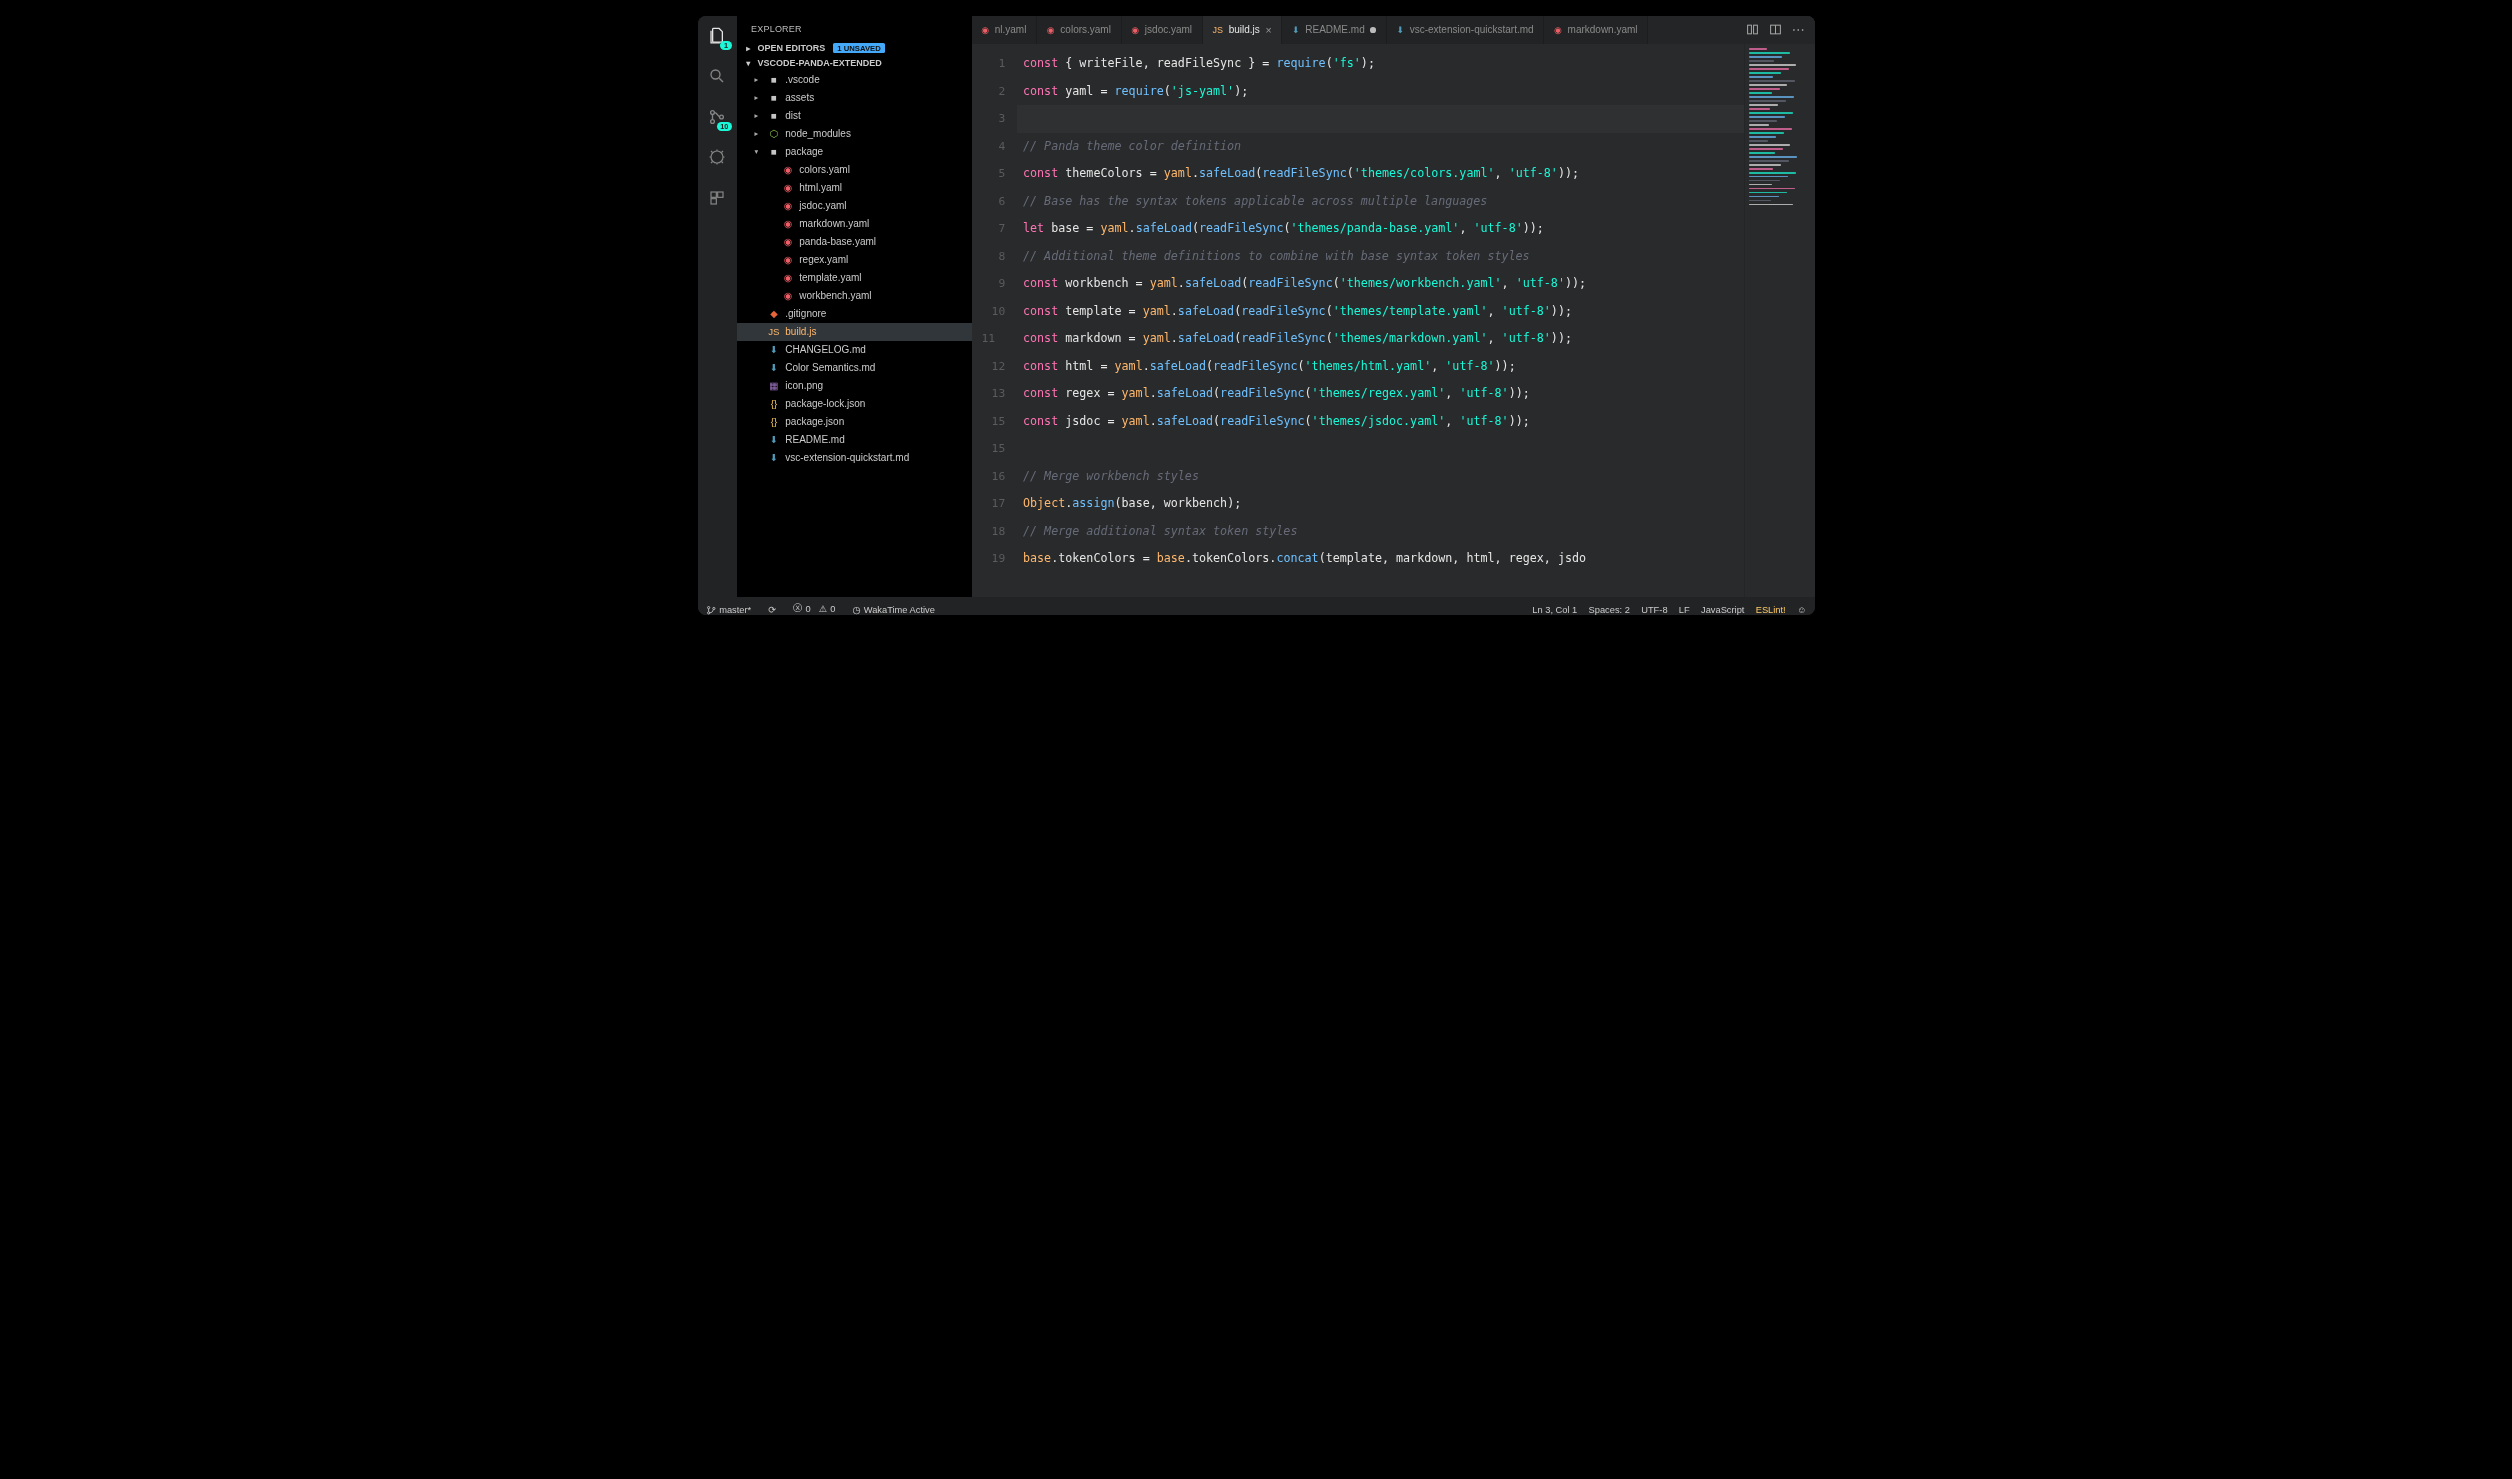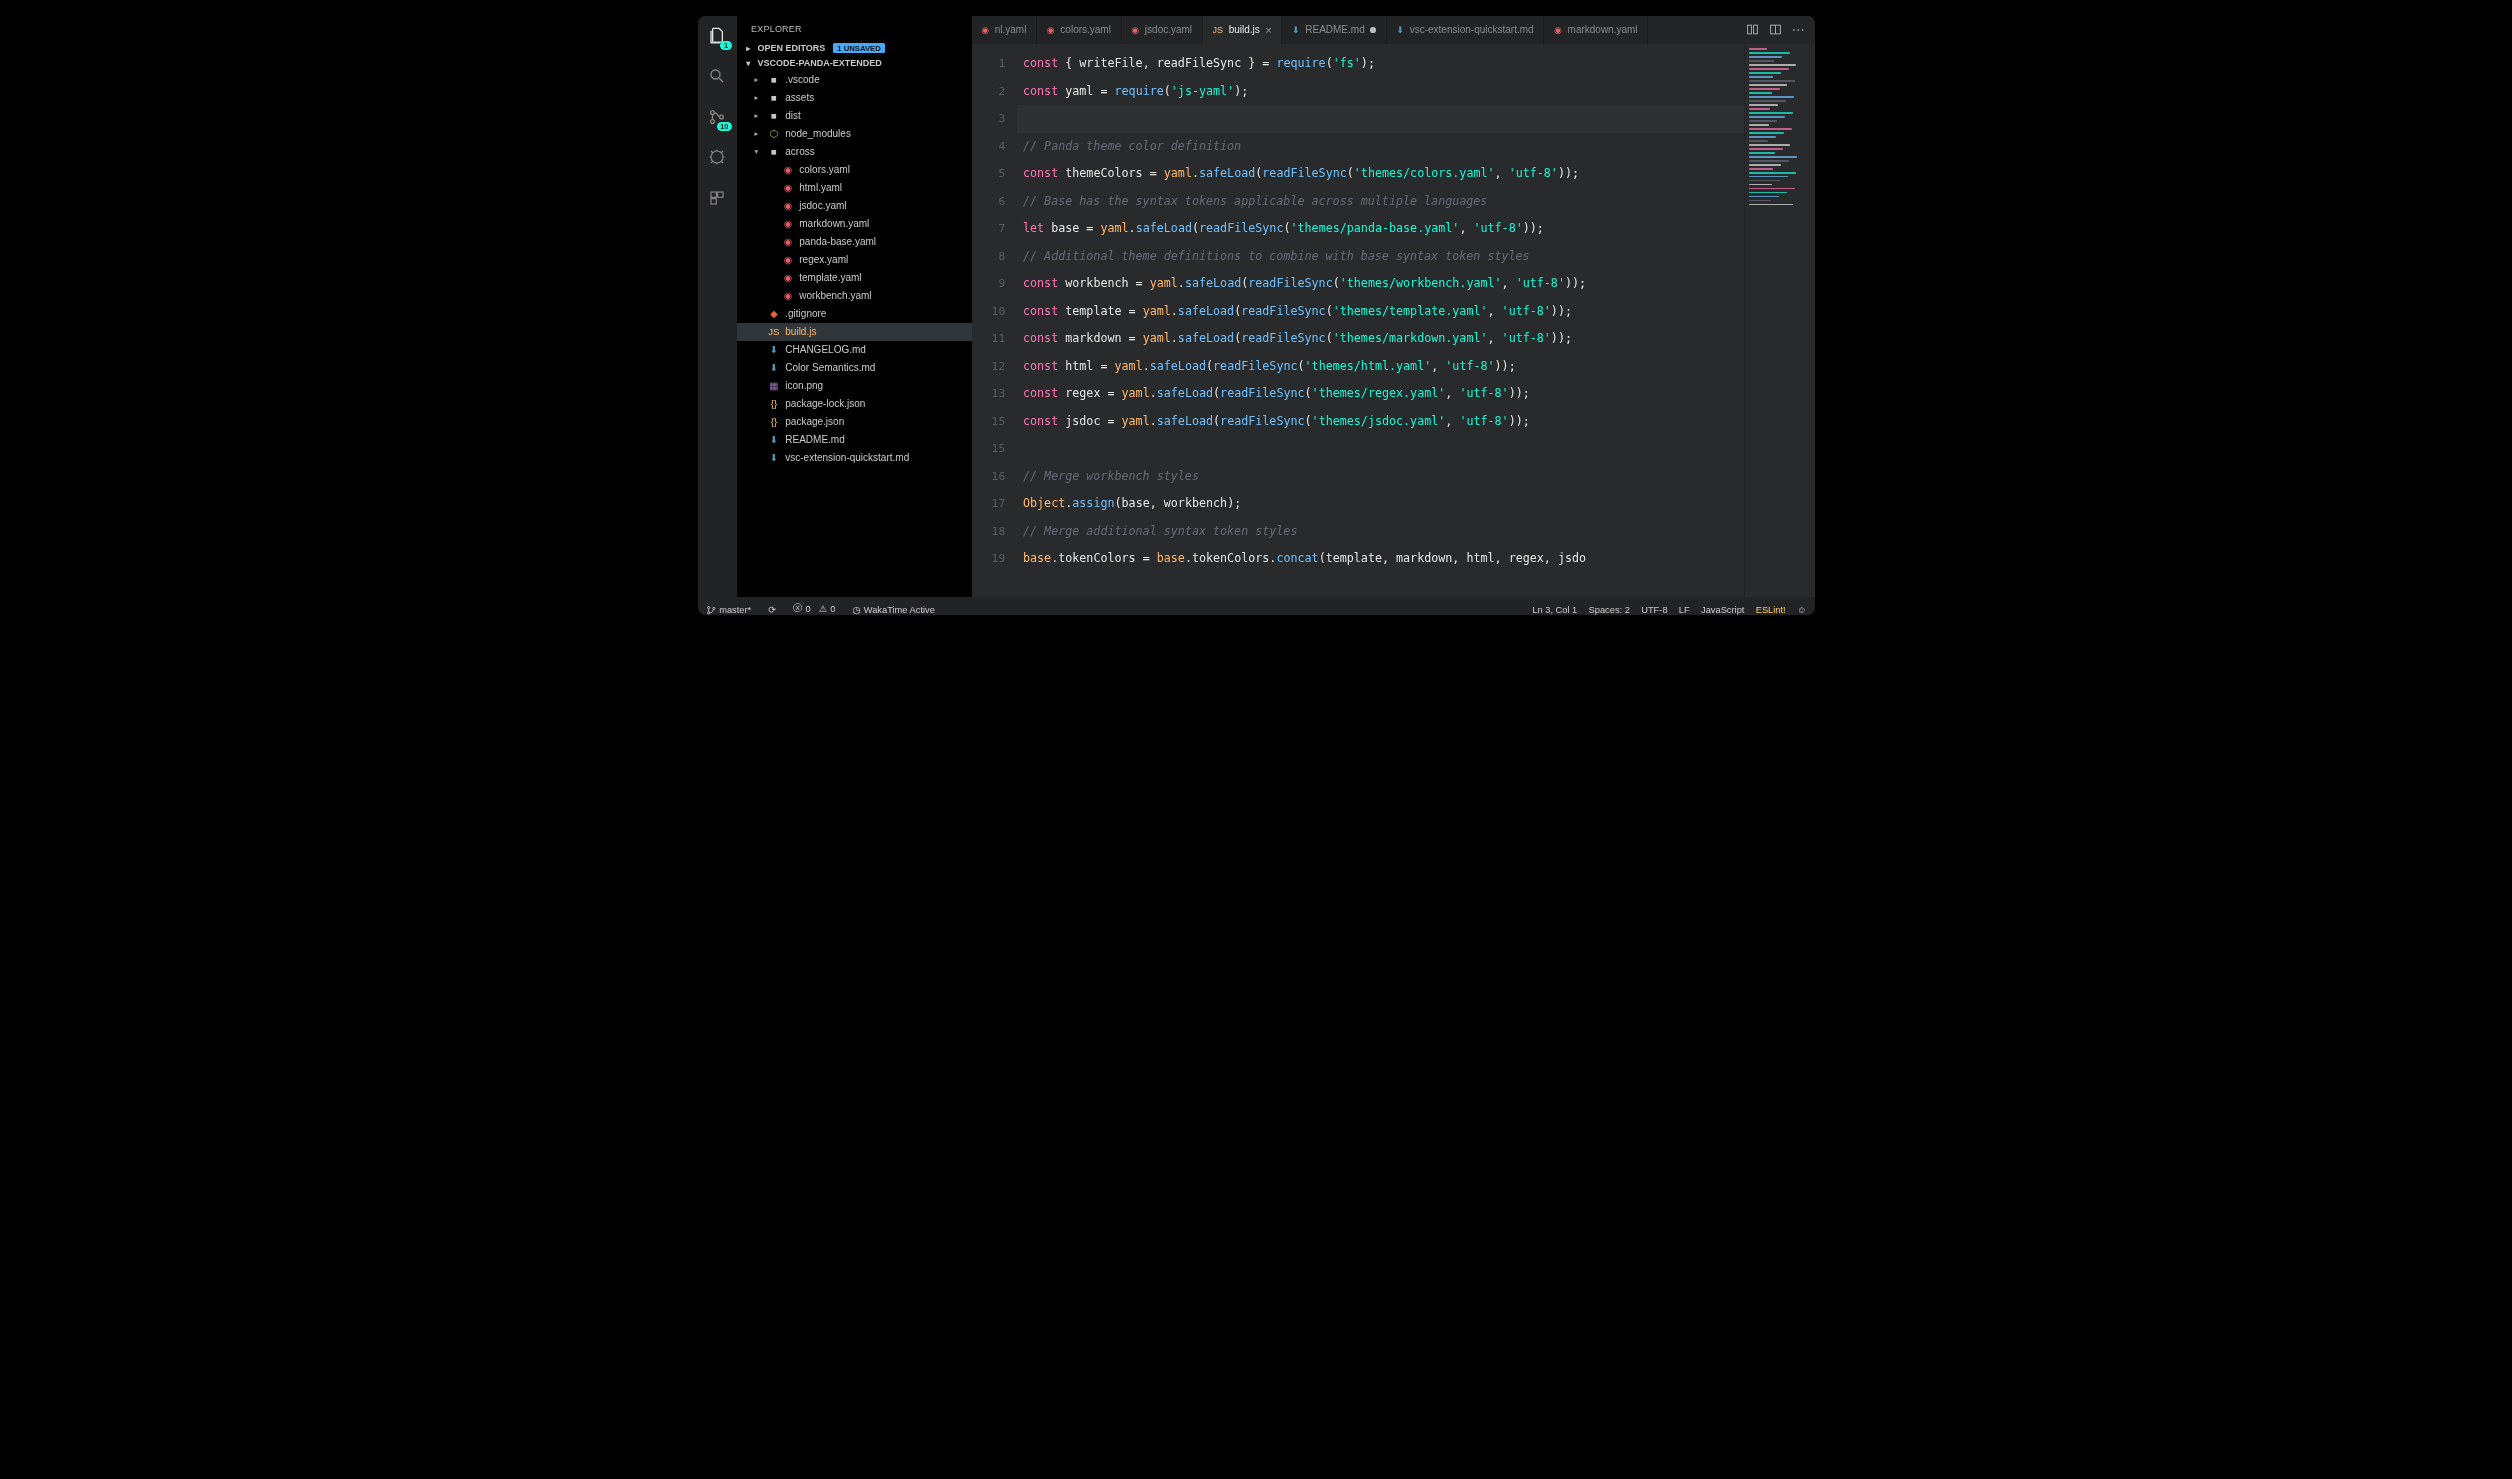--- a/index.html
+++ b/index.html
@@ -226,21 +226,21 @@
             <span class="fname">dist</span>
           </div>
           <div class="tree-row depth-1 folder">
             <span class="chev">▸</span>
             <span class="ficon file-node">⬡</span>
             <span class="fname">node_modules</span>
           </div>
           <div class="tree-row depth-1 folder">
             <span class="chev">▾</span>
             <span class="ficon file-folder">■</span>
-            <span class="fname">across</span>
+            <span class="fname">package</span>
           </div>
           <div class="tree-row depth-2">
             <span class="chev"></span>
             <span class="ficon file-y">◉</span>
             <span class="fname">colors.yaml</span>
           </div>
           <div class="tree-row depth-2">
             <span class="chev"></span>
             <span class="ficon file-y">◉</span>
             <span class="fname">html.yaml</span>
@@ -379,21 +379,21 @@
             <div style="height: 27.5px;">1</div>
             <div style="height: 27.5px;">2</div>
             <div style="height: 27.5px;">3</div>
             <div style="height: 27.5px;">4</div>
             <div style="height: 27.5px;">5</div>
             <div style="height: 27.5px;">6</div>
             <div style="height: 27.5px;">7</div>
             <div style="height: 27.5px;">8</div>
             <div style="height: 27.5px;">9</div>
             <div style="height: 27.5px;">10</div>
-            <div style="height: 27.5px;">11</div>
+            <div style="height: 27.5px; text-align: center;">11</div>
             <div style="height: 27.5px;">12</div>
             <div style="height: 27.5px;">13</div>
             <div style="height: 27.5px;">15</div>
             <div style="height: 27.5px;">15</div>
             <div style="height: 27.5px;">16</div>
             <div style="height: 27.5px;">17</div>
             <div style="height: 27.5px;">18</div>
             <div style="height: 27.5px;">19</div>
           </div>
         <div class="code" id="code"><div class="row"><span class="tk-kw">const</span><span class="tk-punc"> { </span><span class="tk-var">writeFile</span><span class="tk-punc">, </span><span class="tk-var">readFileSync</span><span class="tk-punc"> } = </span><span class="tk-fn">require</span><span class="tk-punc">(</span><span class="tk-str">'fs'</span><span class="tk-punc">);</span></div><div class="row"><span class="tk-kw">const</span><span class="tk-punc"> </span><span class="tk-var">yaml</span><span class="tk-punc"> = </span><span class="tk-fn">require</span><span class="tk-punc">(</span><span class="tk-str">'js-yaml'</span><span class="tk-punc">);</span></div><div class="row hl"></div><div class="row"><span class="tk-com">// Panda theme color definition</span></div><div class="row"><span class="tk-kw">const</span><span class="tk-punc"> </span><span class="tk-var">themeColors</span><span class="tk-punc"> = </span><span class="tk-obj">yaml</span><span class="tk-dot">.</span><span class="tk-fn">safeLoad</span><span class="tk-punc">(</span><span class="tk-fn">readFileSync</span><span class="tk-punc">(</span><span class="tk-str">'themes/colors.yaml'</span><span class="tk-punc">, </span><span class="tk-str">'utf-8'</span><span class="tk-punc">));</span></div><div class="row"><span class="tk-com">// Base has the syntax tokens applicable across multiple languages</span></div><div class="row"><span class="tk-kw">let</span><span class="tk-punc"> </span><span class="tk-var">base</span><span class="tk-punc"> = </span><span class="tk-obj">yaml</span><span class="tk-dot">.</span><span class="tk-fn">safeLoad</span><span class="tk-punc">(</span><span class="tk-fn">readFileSync</span><span class="tk-punc">(</span><span class="tk-str">'themes/panda-base.yaml'</span><span class="tk-punc">, </span><span class="tk-str">'utf-8'</span><span class="tk-punc">));</span></div><div class="row"><span class="tk-com">// Additional theme definitions to combine with base syntax token styles</span></div><div class="row"><span class="tk-kw">const</span><span class="tk-punc"> </span><span class="tk-var">workbench</span><span class="tk-punc"> = </span><span class="tk-obj">yaml</span><span class="tk-dot">.</span><span class="tk-fn">safeLoad</span><span class="tk-punc">(</span><span class="tk-fn">readFileSync</span><span class="tk-punc">(</span><span class="tk-str">'themes/workbench.yaml'</span><span class="tk-punc">, </span><span class="tk-str">'utf-8'</span><span class="tk-punc">));</span></div><div class="row"><span class="tk-kw">const</span><span class="tk-punc"> </span><span class="tk-var">template</span><span class="tk-punc"> = </span><span class="tk-obj">yaml</span><span class="tk-dot">.</span><span class="tk-fn">safeLoad</span><span class="tk-punc">(</span><span class="tk-fn">readFileSync</span><span class="tk-punc">(</span><span class="tk-str">'themes/template.yaml'</span><span class="tk-punc">, </span><span class="tk-str">'utf-8'</span><span class="tk-punc">));</span></div><div class="row"><span class="tk-kw">const</span><span class="tk-punc"> </span><span class="tk-var">markdown</span><span class="tk-punc"> = </span><span class="tk-obj">yaml</span><span class="tk-dot">.</span><span class="tk-fn">safeLoad</span><span class="tk-punc">(</span><span class="tk-fn">readFileSync</span><span class="tk-punc">(</span><span class="tk-str">'themes/markdown.yaml'</span><span class="tk-punc">, </span><span class="tk-str">'utf-8'</span><span class="tk-punc">));</span></div><div class="row"><span class="tk-kw">const</span><span class="tk-punc"> </span><span class="tk-var">html</span><span class="tk-punc"> = </span><span class="tk-obj">yaml</span><span class="tk-dot">.</span><span class="tk-fn">safeLoad</span><span class="tk-punc">(</span><span class="tk-fn">readFileSync</span><span class="tk-punc">(</span><span class="tk-str">'themes/html.yaml'</span><span class="tk-punc">, </span><span class="tk-str">'utf-8'</span><span class="tk-punc">));</span></div><div class="row"><span class="tk-kw">const</span><span class="tk-punc"> </span><span class="tk-var">regex</span><span class="tk-punc"> = </span><span class="tk-obj">yaml</span><span class="tk-dot">.</span><span class="tk-fn">safeLoad</span><span class="tk-punc">(</span><span class="tk-fn">readFileSync</span><span class="tk-punc">(</span><span class="tk-str">'themes/regex.yaml'</span><span class="tk-punc">, </span><span class="tk-str">'utf-8'</span><span class="tk-punc">));</span></div><div class="row"><span class="tk-kw">const</span><span class="tk-punc"> </span><span class="tk-var">jsdoc</span><span class="tk-punc"> = </span><span class="tk-obj">yaml</span><span class="tk-dot">.</span><span class="tk-fn">safeLoad</span><span class="tk-punc">(</span><span class="tk-fn">readFileSync</span><span class="tk-punc">(</span><span class="tk-str">'themes/jsdoc.yaml'</span><span class="tk-punc">, </span><span class="tk-str">'utf-8'</span><span class="tk-punc">));</span></div><div class="row"></div><div class="row"><span class="tk-com">// Merge workbench styles</span></div><div class="row"><span class="tk-obj">Object</span><span class="tk-dot">.</span><span class="tk-fn">assign</span><span class="tk-punc">(</span><span class="tk-var">base</span><span class="tk-punc">, </span><span class="tk-var">workbench</span><span class="tk-punc">);</span></div><div class="row"><span class="tk-com">// Merge additional syntax token styles</span></div><div class="row"><span class="tk-obj">base</span><span class="tk-dot">.</span><span class="tk-var">tokenColors</span><span class="tk-punc"> = </span><span class="tk-obj">base</span><span class="tk-dot">.</span><span class="tk-var">tokenColors</span><span class="tk-dot">.</span><span class="tk-fn">concat</span><span class="tk-punc">(</span><span class="tk-var">template</span><span class="tk-punc">, </span><span class="tk-var">markdown</span><span class="tk-punc">, </span><span class="tk-var">html</span><span class="tk-punc">, </span><span class="tk-var">regex</span><span class="tk-punc">, </span><span class="tk-var">jsdo</span></div></div>

